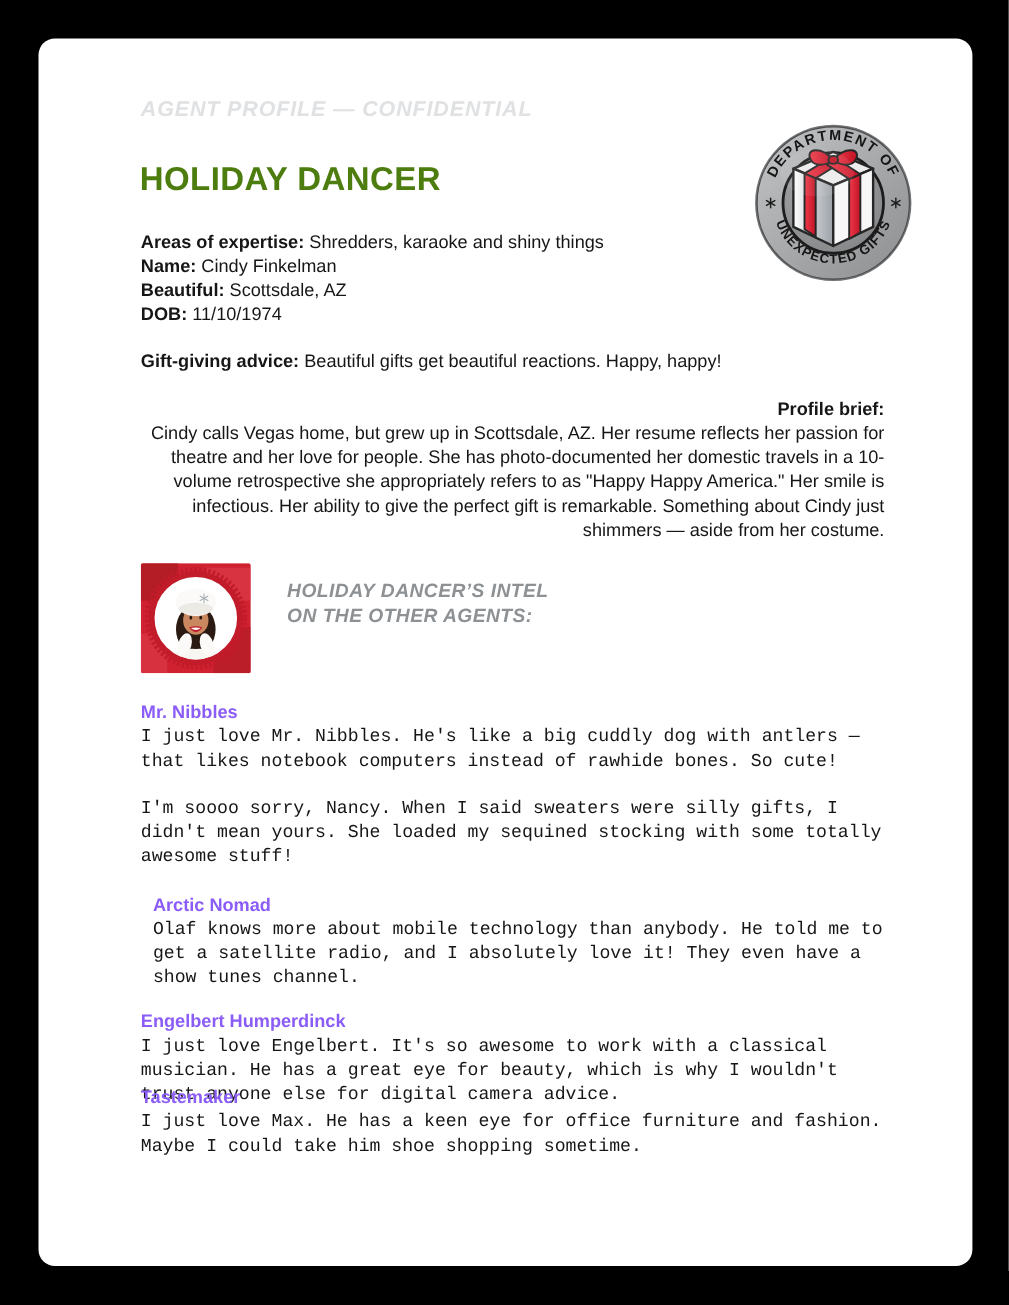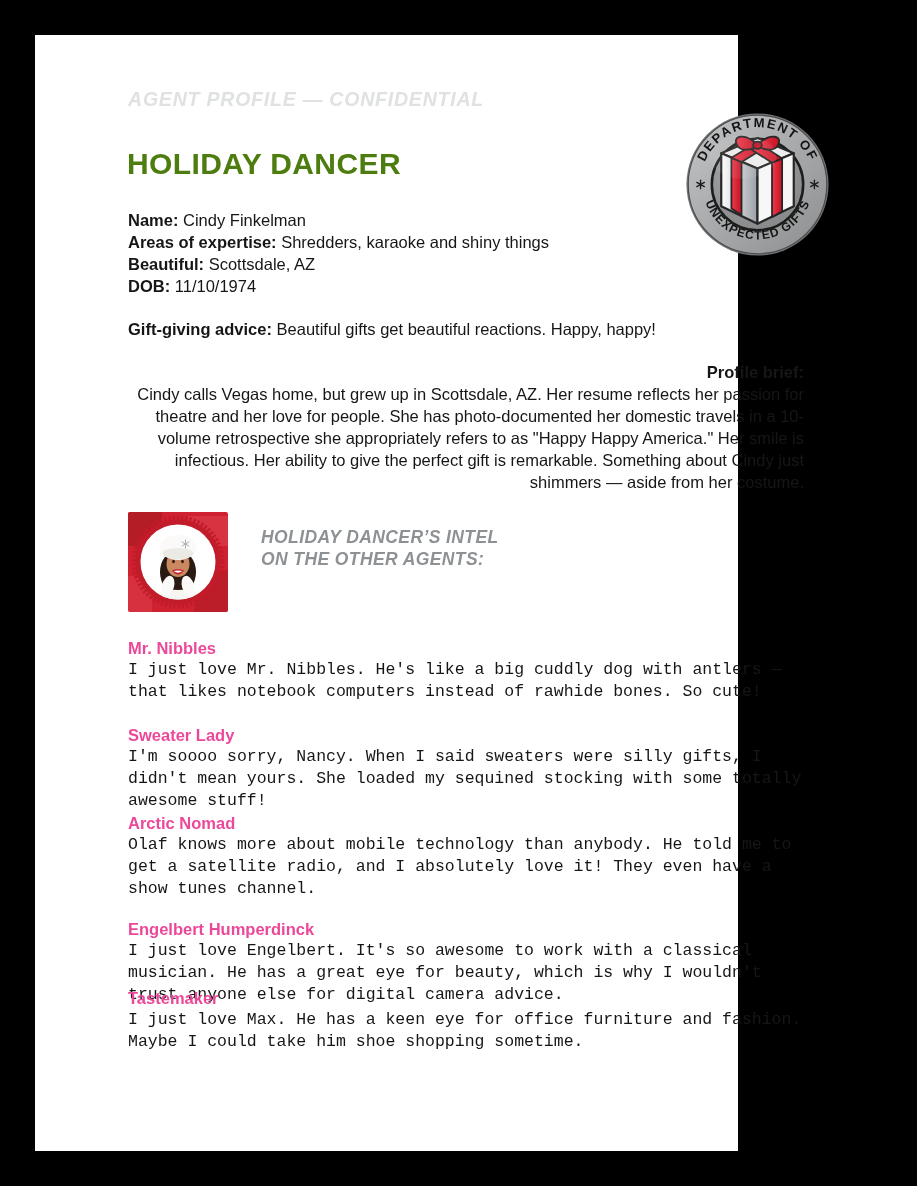--- a/index.html
+++ b/index.html
@@ -5,23 +5,23 @@
   html, body { margin: 0; padding: 0; }
   body {
     width: 917px; height: 1186px;
     background: #000;
     position: relative;
     font-family: "Liberation Sans", sans-serif;
     -webkit-font-smoothing: antialiased;
   }
   .page {
     position: absolute; left: 35px; top: 35px;
-    width: 703px; height: 1116px;
+    width: 849px; height: 1116px;
     background: #ffffff;
-    border-radius: 0;
+    border-radius: 15px;
   }
   .abs { position: absolute; }
   .confidential-header {
     left: 93px; top: 53px;
     font-size: 19.5px; font-weight: bold; font-style: italic;
     letter-spacing: 0.8px;
     color: #dfe1e3;
   }
   .page-title {
     left: 92px; top: 112px; margin: 0;
@@ -38,25 +38,25 @@
   .photo-wrap { left: 93px; top: 477px; width: 100px; height: 100px; }
   .photo-wrap svg { border-radius: 2px; display: block; }
   .intel-heading {
     left: 226px; top: 491px;
     font-size: 17.5px; line-height: 22px;
     font-weight: bold; font-style: italic;
     letter-spacing: 0.4px;
     color: #8d9194;
   }
   .agent { left: 93px; width: 676px; }
-  .agent h3 { margin: 0; font-size: 16.5px; line-height: 22px; color: #ec4899; }
+  .agent h3 { margin: 0; font-size: 16.5px; line-height: 22px; color: #8b5cf6; }
   .agent p { margin: 0; font-family: Liberation Mono, monospace; }
   .agent-0 { top: 602px; }
   .agent-1 { top: 689px; }
-  .agent-2 { top: 777px; }
+  .agent-2 { top: 777px; margin-left: 11px; }
   .agent-3 { top: 872px; margin-top: 11px; }
   .agent-4 { top: 952px; }
   .badge-text { font-family: "Liberation Sans", sans-serif; font-weight: bold; fill: #141414; }
 </style>
 </head>
 <body>
 
 <div class="page">
 
   <div class="abs confidential-header">AGENT PROFILE — CONFIDENTIAL</div>
@@ -115,26 +115,26 @@
         <path d="M 100,46 C 84,28 64,32 72,46 C 77,55 92,53 100,46 Z" fill="url(#redG)" stroke-width="2.4"></path>
         <path d="M 100,46 C 116,28 136,32 128,46 C 123,55 108,53 100,46 Z" fill="url(#redG)" stroke-width="2.4"></path>
         <ellipse cx="100" cy="46" rx="6" ry="5" fill="#c01425" stroke-width="2.4"></ellipse>
       </g>
       <ellipse cx="80" cy="62" rx="46" ry="30" fill="#ffffff" opacity="0.08"></ellipse>
     </svg>
   </div>
 
   <div class="abs details-block body-text">
     <div>
+      <span class="b">Areas of expertise:</span>
+      <span>Shredders, karaoke and shiny things</span>
+    </div>
+    <div>
       <span class="b">Name:</span>
       <span>Cindy Finkelman</span>
-    </div>
-    <div>
-      <span class="b">Areas of expertise:</span>
-      <span>Shredders, karaoke and shiny things</span>
     </div>
     <div>
       <span class="b">Beautiful:</span>
       <span>Scottsdale, AZ</span>
     </div>
     <div>
       <span class="b">DOB:</span>
       <span>11/10/1974</span>
     </div>
   </div>
@@ -194,21 +194,20 @@
     <div>HOLIDAY DANCER’S INTEL</div>
     <div>ON THE OTHER AGENTS:</div>
   </div>
 
   <section class="abs agent agent-0 body-text">
     <h3>Mr. Nibbles</h3>
     <p>I just love Mr. Nibbles. He's like a big cuddly dog with antlers — that likes notebook computers instead of rawhide bones. So cute!</p>
   </section>
 
   <section class="abs agent agent-1 body-text">
-    <h3>Sweater Lady</h3>
     <p>I'm soooo sorry, Nancy. When I said sweaters were silly gifts, I didn't mean yours. She loaded my sequined stocking with some totally awesome stuff!</p>
   </section>
 
   <section class="abs agent agent-2 body-text">
     <h3>Arctic Nomad</h3>
     <p>Olaf knows more about mobile technology than anybody. He told me to get a satellite radio, and I absolutely love it! They even have a show tunes channel.</p>
   </section>
 
   <section class="abs agent agent-3 body-text">
     <h3>Engelbert Humperdinck</h3>

